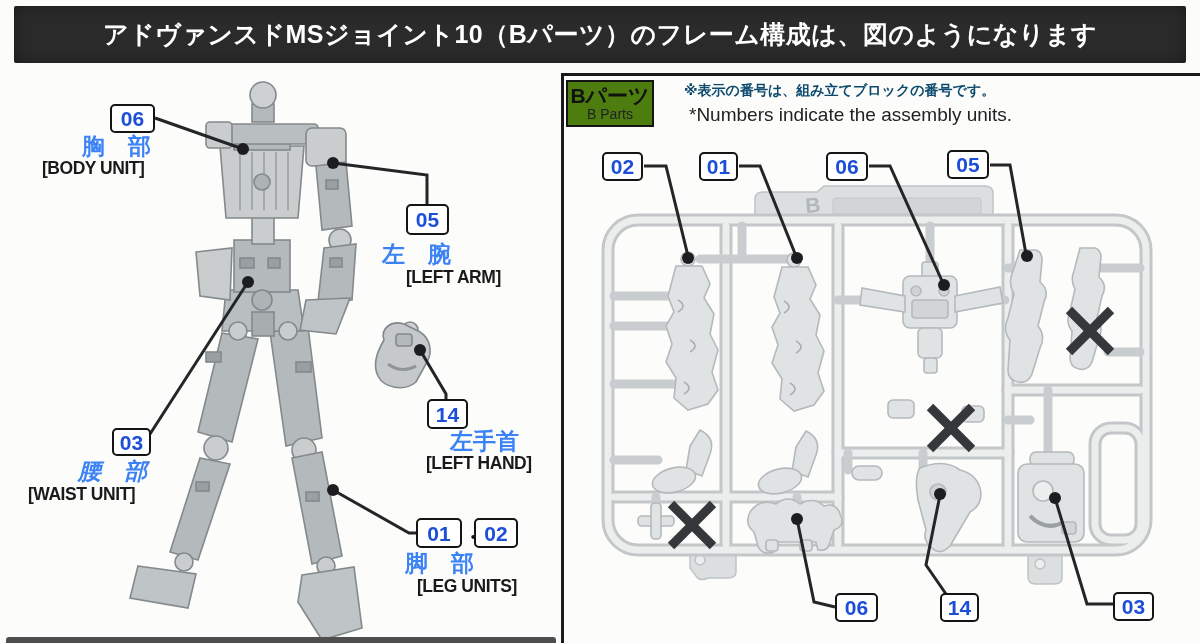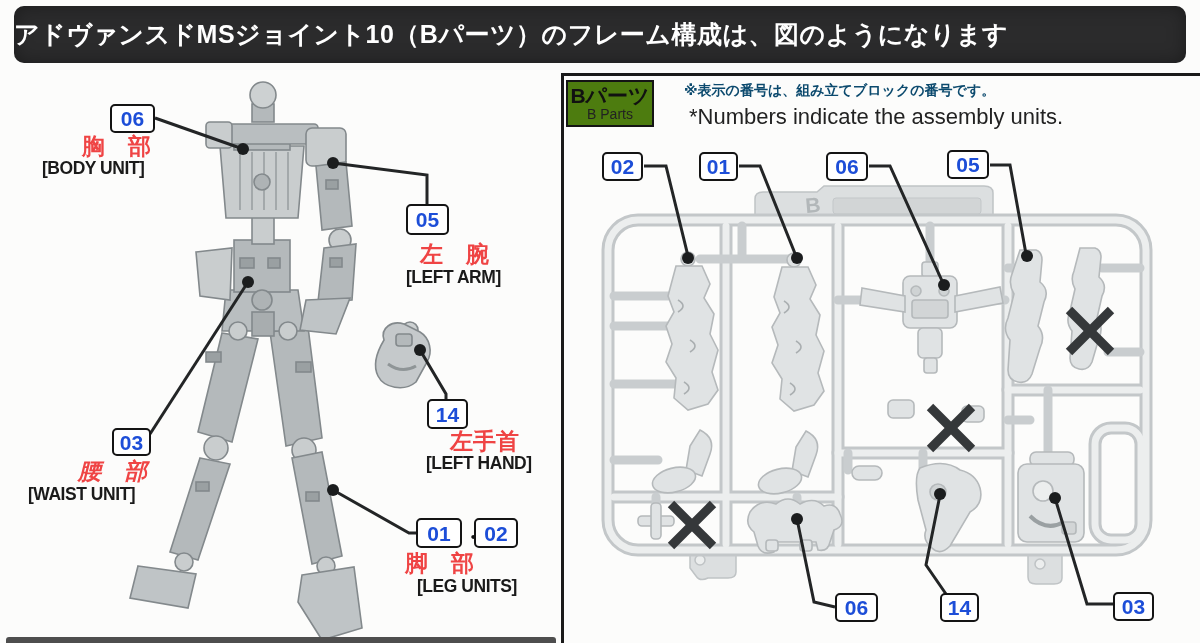--- a/index.html
+++ b/index.html
@@ -6,52 +6,52 @@
   body{
     width:1200px;height:643px;position:relative;overflow:hidden;
     background:#fcfcfb;
     font-family:"Liberation Sans","DejaVu Sans",sans-serif;
     -webkit-font-smoothing:antialiased;
   }
   .abs{position:absolute;}
   
   .header{
     left:14px;top:6px;width:1172px;height:57px;
-    background:#2b2b2c;border-radius:10px;
-    display:flex;flex-direction:column;align-items:flex-start;justify-content:center;
+    background:#2b2b2c;border-radius:2px;
+    display:flex;flex-direction:column;align-items:center;justify-content:center;
     box-shadow:inset 0 0 18px rgba(0,0,0,.35);
   }
   .header-title{color:#fff;font-size:25px;font-weight:700;letter-spacing:.5px;line-height:1.15;}
   .header-sub{color:#e9e9e9;font-size:14px;margin-top:1px;}
   
   .cbox{
     background:#fff;border:2.5px solid #141414;border-radius:5px;
     display:flex;align-items:center;justify-content:center;
     font-weight:700;font-size:21px;color:#1d4ed8;line-height:1;
     box-sizing:border-box;
   }
   .sep{font-size:20px;font-weight:700;color:#111;}
   
-  .jp-label{font-size:23px;font-weight:700;color:#ef4444;line-height:1;white-space:nowrap;}
+  .jp-label{font-size:23px;font-weight:700;color:#3b82f6;line-height:1;white-space:nowrap;}
   .en-label{
     font-size:19px;font-weight:800;color:#1a1a1a;line-height:1;white-space:nowrap;
     letter-spacing:-.5px;transform:scaleX(.92);transform-origin:left top;
   }
   
   .panel-border-v{left:561px;top:73px;width:3px;height:570px;background:#1a1a1a;}
   .panel-border-h{left:561px;top:73px;width:639px;height:3px;background:#1a1a1a;}
   .bparts-box{
     left:566px;top:80px;width:88px;height:47px;
     border:2.5px solid #141414;background:#4d7c0f;box-sizing:border-box;
     display:flex;flex-direction:column;align-items:center;justify-content:center;
   }
   .bparts-jp{font-size:21px;font-weight:700;color:#111;line-height:1.05;}
   .bparts-en{font-size:14px;color:#222;line-height:1.05;}
   .note-jp{left:684px;top:82px;font-size:14px;font-weight:600;color:#0c4a6e;white-space:nowrap;}
-  .note-en{left:689px;top:104px;font-size:22px;color:#222;white-space:nowrap;}
+  .note-en{left:689px;top:104px;font-size:19px;color:#222;white-space:nowrap;}
   .bottom-strip{left:6px;top:637px;width:550px;height:6px;background:#4e4e4e;border-radius:3px 3px 0 0;}
   svg{position:absolute;left:0;top:0;}
 </style>
 </head>
 <body>
 
 <svg width="1200" height="643" viewBox="0 0 1200 643">
 
   <g stroke="#83898c" stroke-width="1.6" fill="#bfc4c6">
 
@@ -281,21 +281,21 @@
 <div class="abs cbox" style="left:110px;top:104px;width:45px;height:29px;">06</div>
 <div class="abs cbox" style="left:406px;top:204px;width:43px;height:31px;">05</div>
 <div class="abs cbox" style="left:427px;top:399px;width:41px;height:30px;">14</div>
 <div class="abs cbox" style="left:112px;top:428px;width:39px;height:28px;">03</div>
 <div class="abs cbox" style="left:416px;top:518px;width:46px;height:30px;">01</div>
 <div class="abs sep" style="left:463px;top:524px;">・</div>
 <div class="abs cbox" style="left:474px;top:518px;width:44px;height:30px;">02</div>
 
 <div class="abs jp-label" style="left:82px;top:135px;">胸　部</div>
 <div class="abs en-label" style="left:42px;top:158px;">[BODY UNIT]</div>
-<div class="abs jp-label" style="left:420px;top:243px;">左　腕</div>
+<div class="abs jp-label" style="left:382px;top:243px;">左　腕</div>
 <div class="abs en-label" style="left:406px;top:267px;">[LEFT ARM]</div>
 <div class="abs jp-label" style="left:426px;top:430px;margin-left:24px;">左手首</div>
 <div class="abs en-label" style="left:426px;top:453px;">[LEFT HAND]</div>
 <div class="abs jp-label" style="left:78px;top:460px;font-style:italic;">腰　部</div>
 <div class="abs en-label" style="left:28px;top:484px;">[WAIST UNIT]</div>
 <div class="abs jp-label" style="left:405px;top:552px;">脚　部</div>
 <div class="abs en-label" style="left:417px;top:576px;">[LEG UNITS]</div>
 
 <div class="abs cbox" style="left:602px;top:152px;width:41px;height:29px;">02</div>
 <div class="abs cbox" style="left:699px;top:152px;width:39px;height:29px;">01</div>

